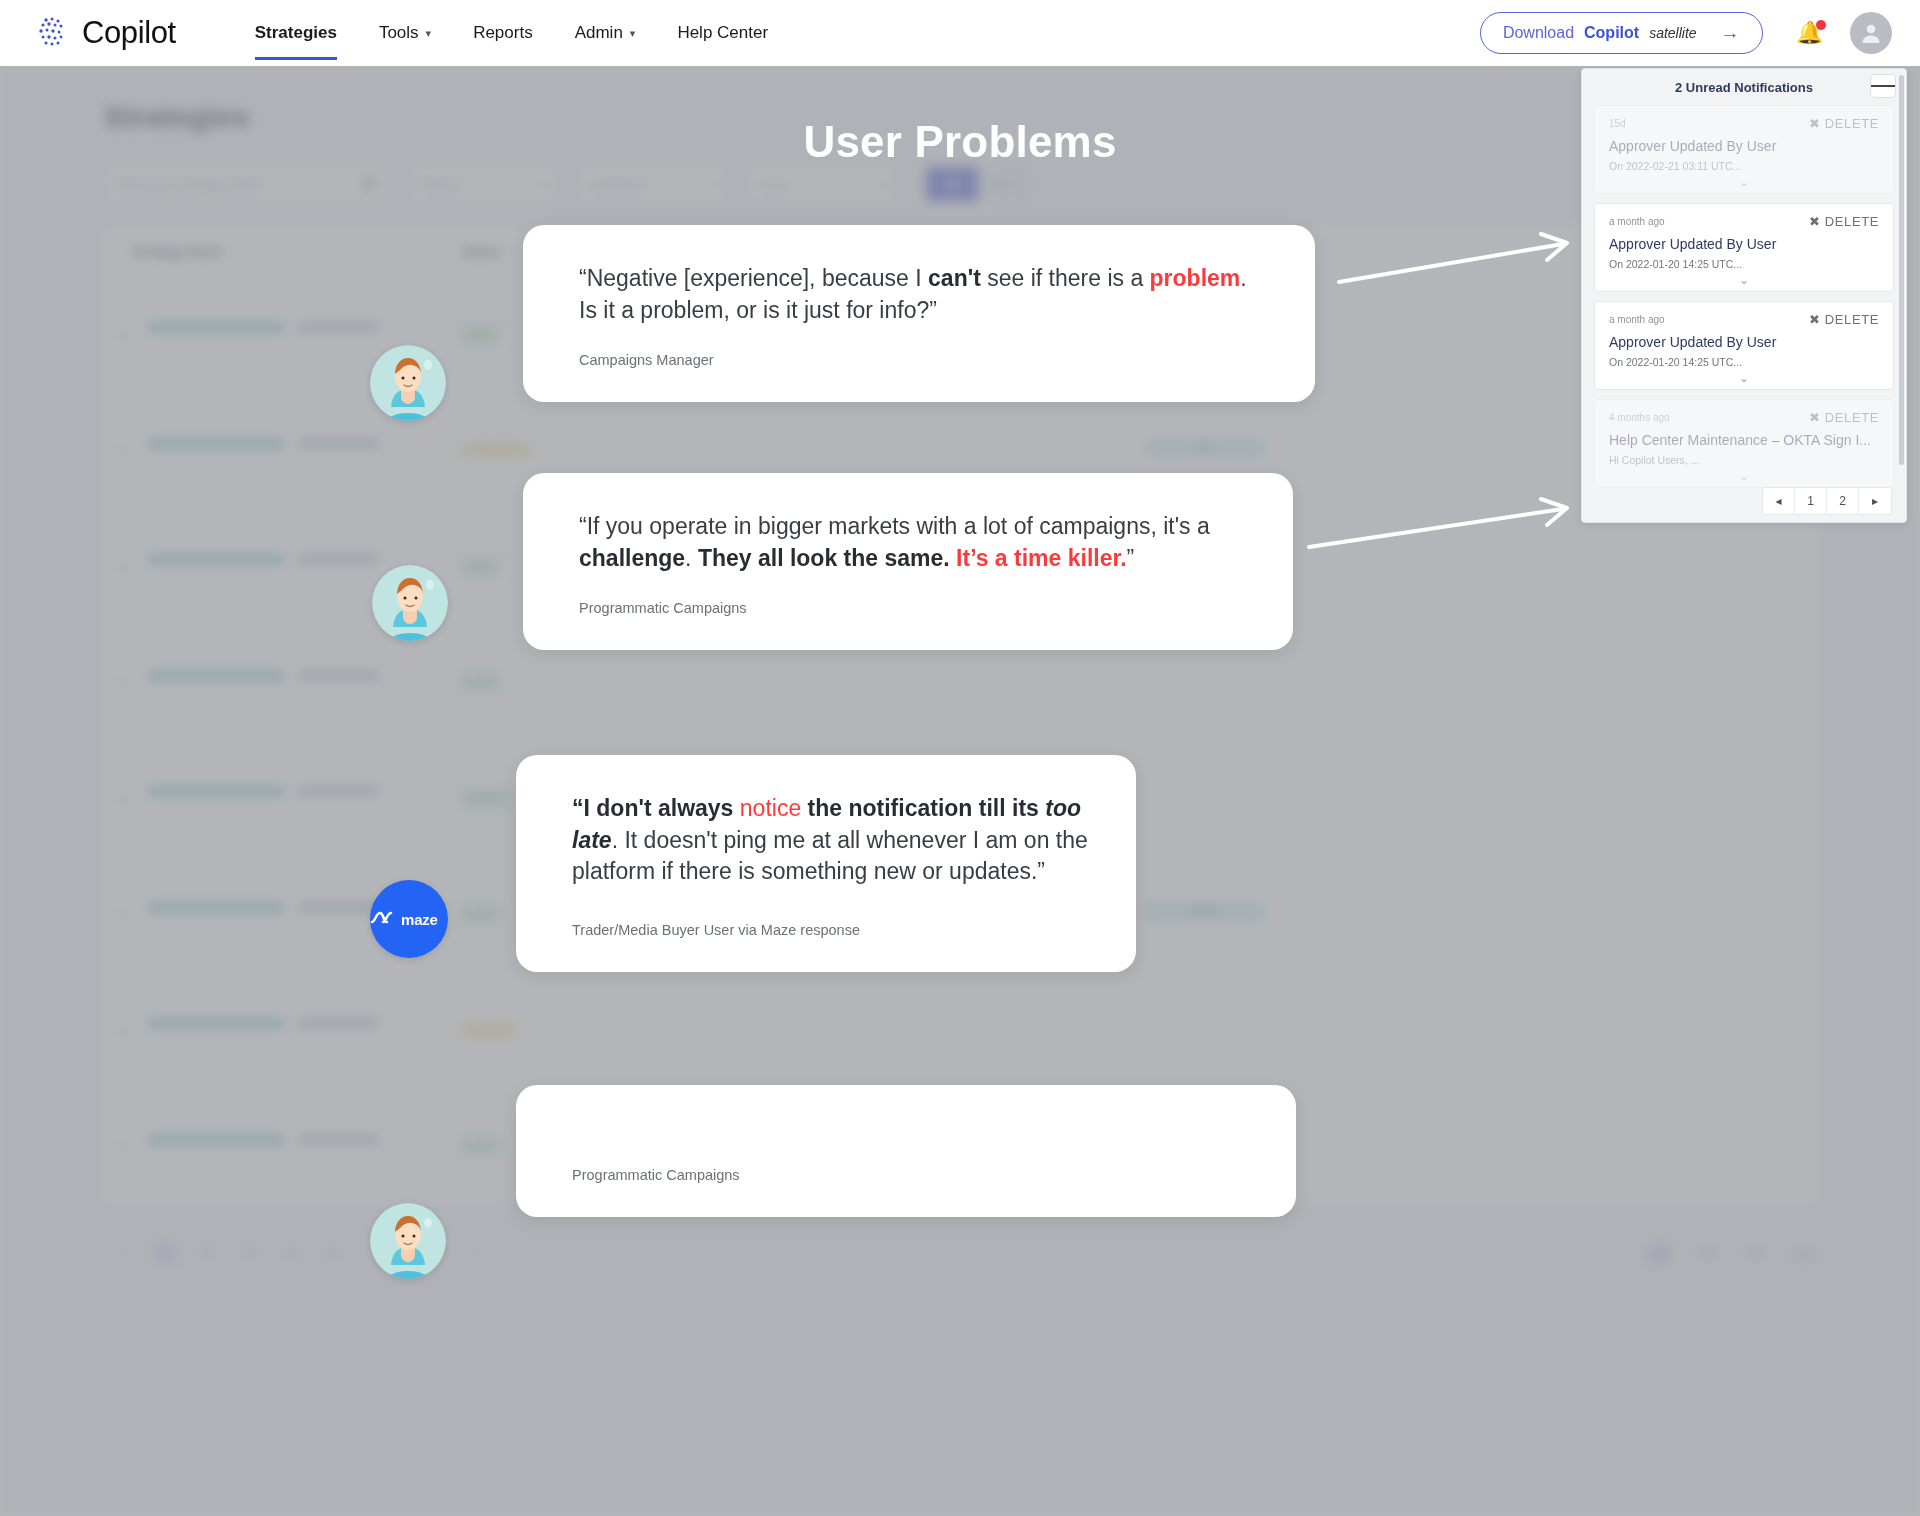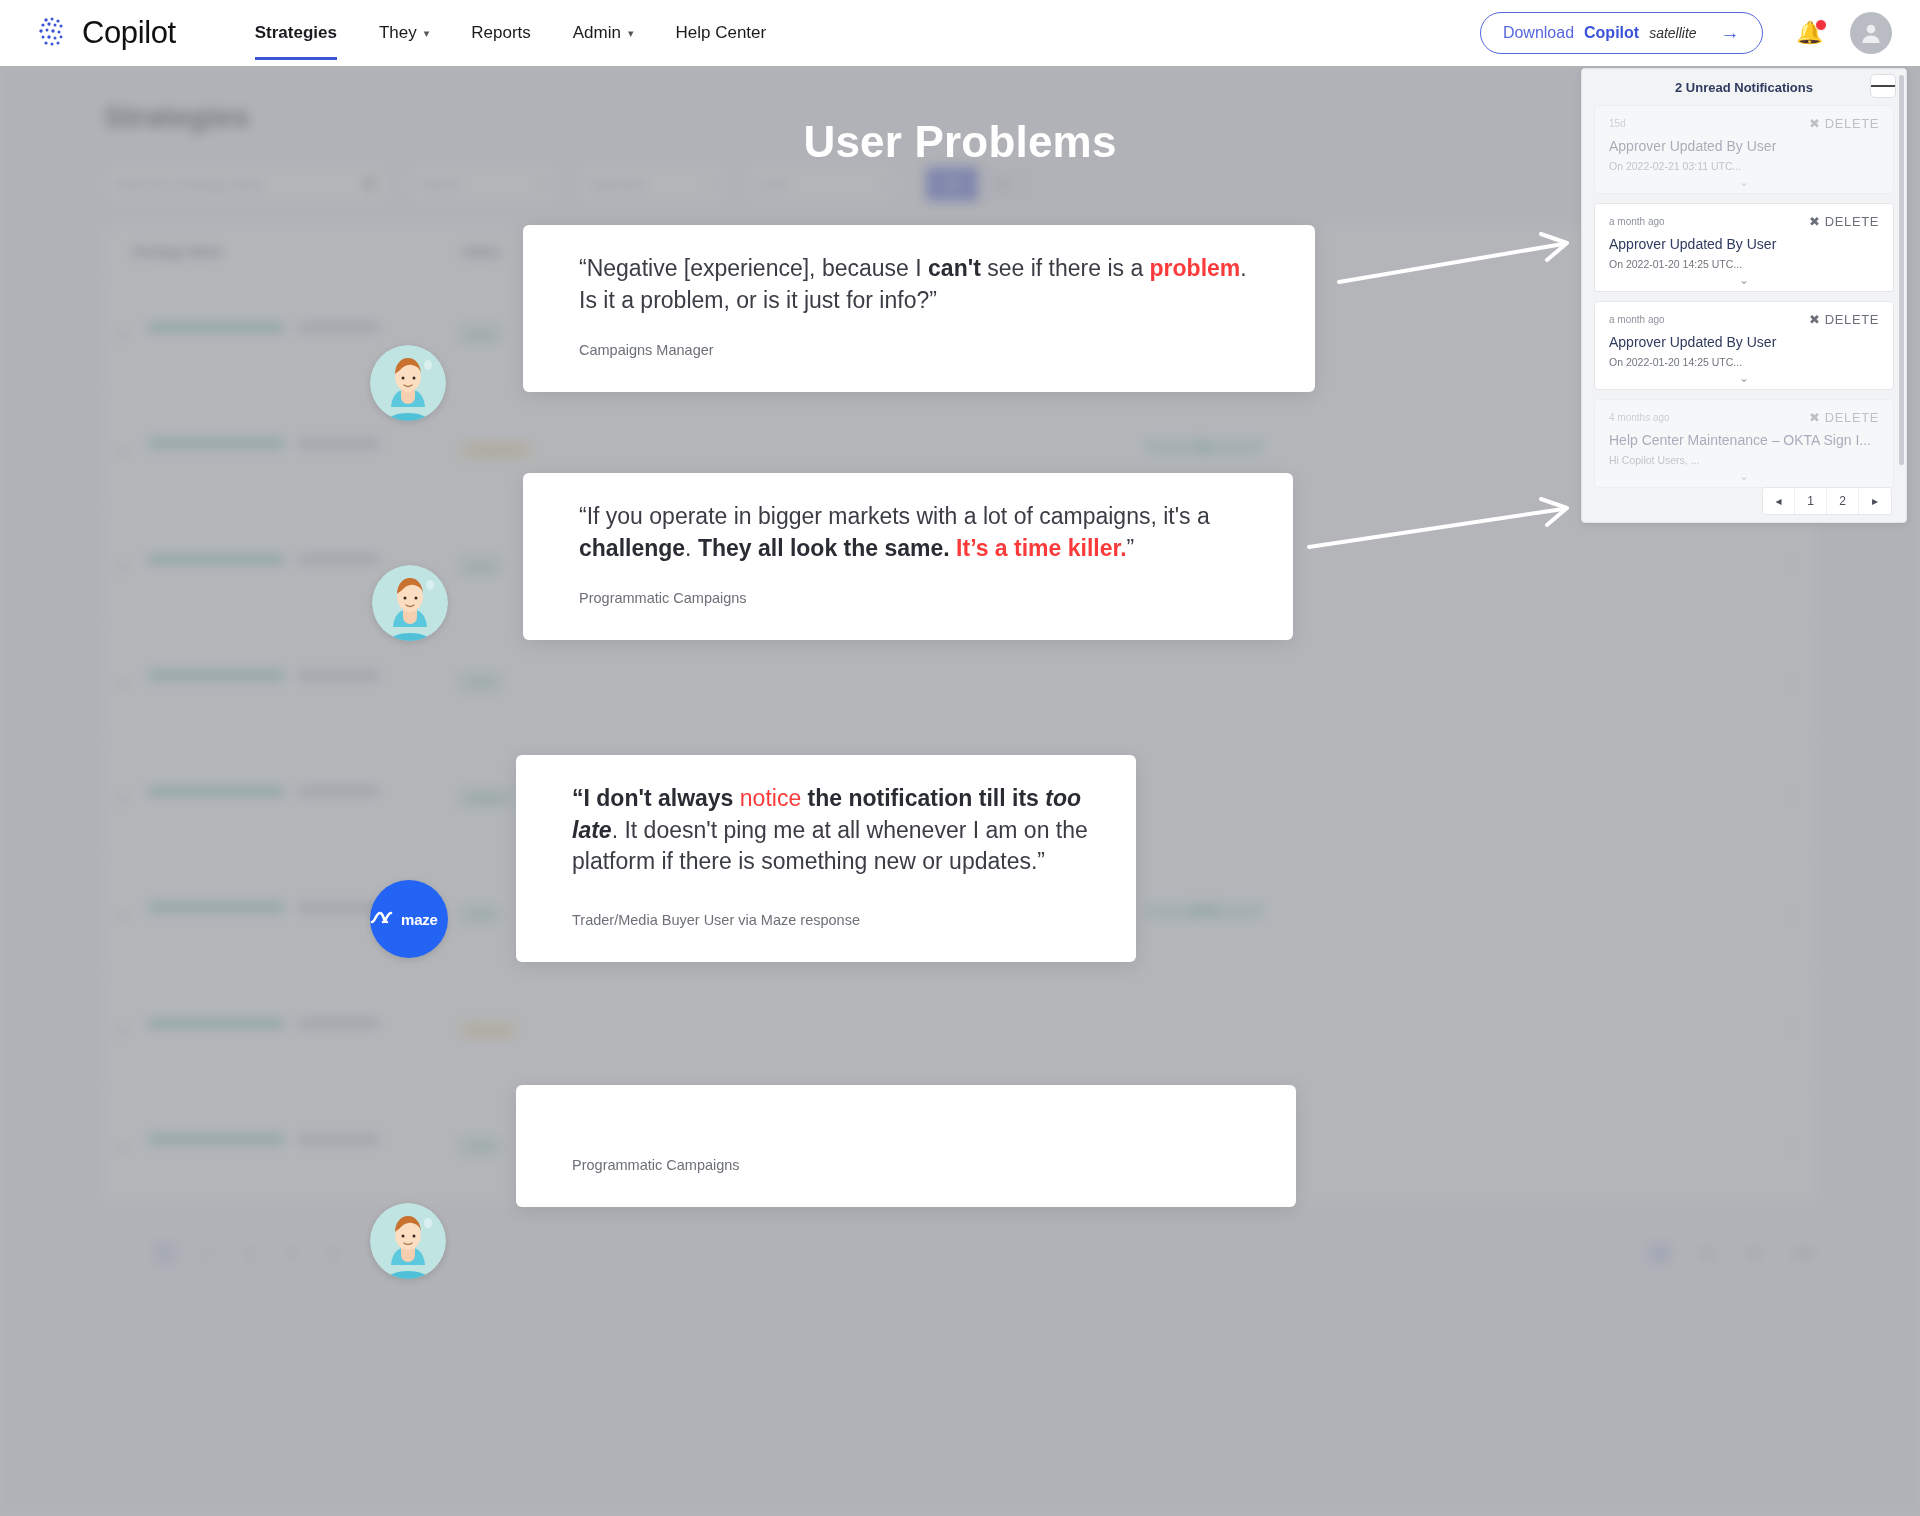--- a/index.html
+++ b/index.html
@@ -186,22 +186,22 @@
     position: absolute; right: 2px; top: 6px; width: 5px; height: 390px;
     background: #c9ccd2; border-radius: 3px;
   }
 
   
   .arrow-svg { position: absolute; z-index: 46; }
 
   
   .qcard {
     position: absolute; z-index: 50;
-    background: #ffffff; border-radius: 6px;
-    padding: 28px 46px 34px 56px;
+    background: #ffffff; border-radius: 21px;
+    padding: 38px 46px 34px 56px;
     box-shadow: 0 4px 18px rgba(0,0,0,0.09);
   }
   .qtext { font-size: 23px; line-height: 1.37; color: #3b3d44; }
   .qtext b { font-weight: 700; color: #2a2c33; }
   .qtext .red { color: #fb3b3b; font-weight: 700; }
   .qtext .red-n { color: #fb3b3b; font-weight: 400; }
   .qtext i { font-style: italic; }
   .qattr { font-size: 14.5px; color: #6c7077; margin-top: 26px; }
 
   #card1 { left: 523px; top: 225px; width: 792px; }
@@ -405,21 +405,21 @@
       </svg>
     </span>
     <span class="brand-text">Copilot</span>
   </div>
 
   <div class="nav-links">
     <div class="nav-item active">
       <span>Strategies</span>
     </div>
     <div class="nav-item">
-      <span>They</span>
+      <span>Tools</span>
       <span class="caret">▾</span>
     </div>
     <div class="nav-item">
       <span>Reports</span>
     </div>
     <div class="nav-item">
       <span>Admin</span>
       <span class="caret">▾</span>
     </div>
     <div class="nav-item">

